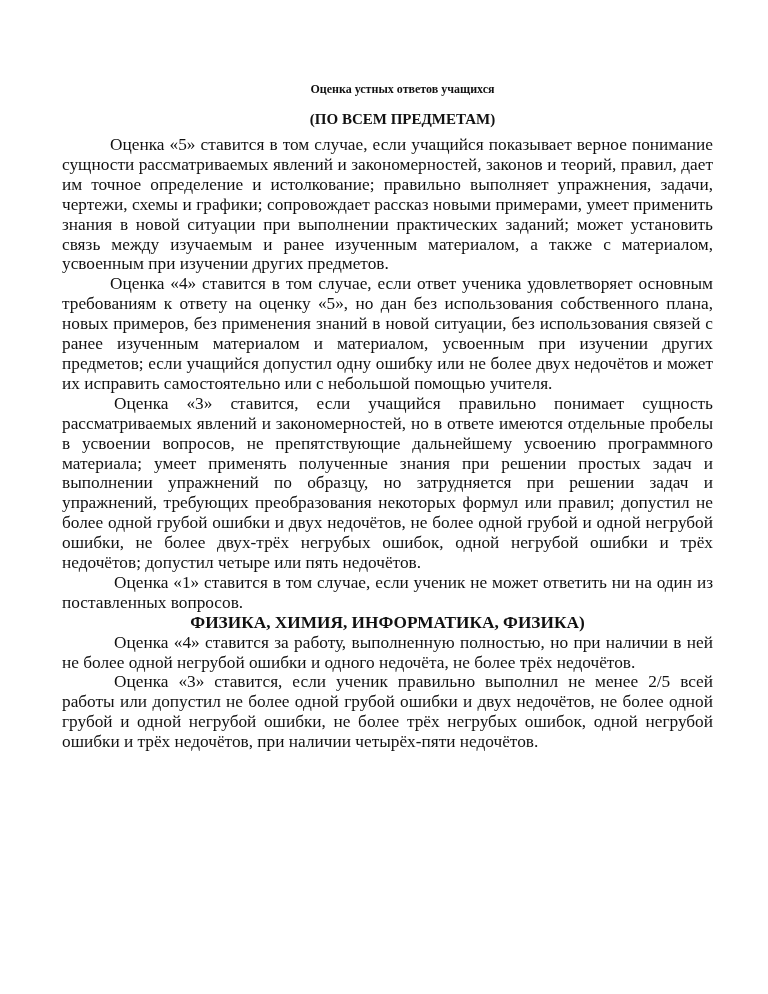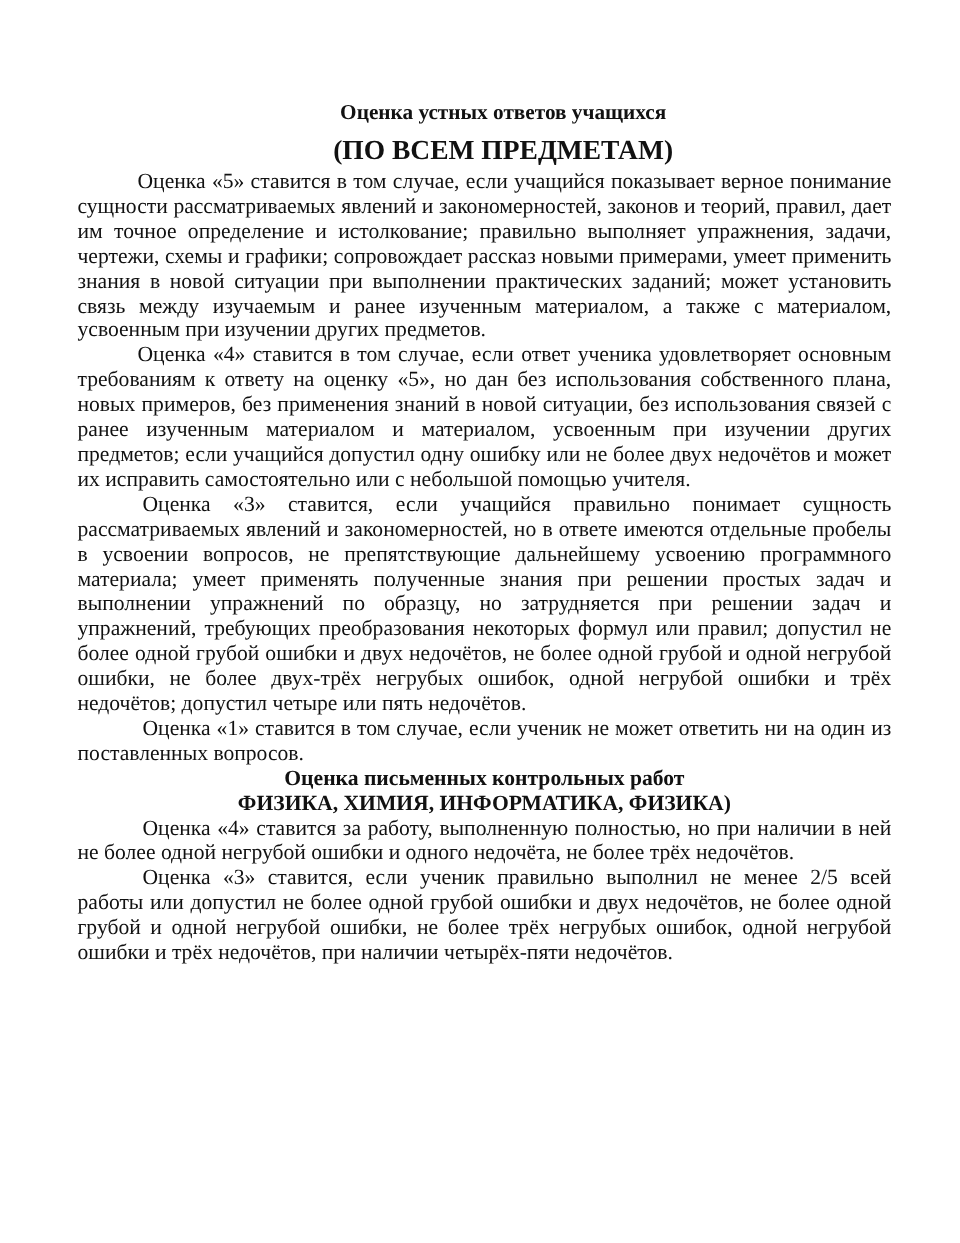--- a/index.html
+++ b/index.html
@@ -4,44 +4,43 @@
 <style>
   html, body { margin: 0; padding: 0; background: #ffffff; }
   body { width: 768px; height: 994px; overflow: hidden; position: relative; }
   .page {
     position: absolute; left: 62px; top: 0; width: 651px;
     font-family: "Liberation Serif", serif; font-size: 17.3px; line-height: 19.9px;
     color: #111;
   }
   .title1 {
     position: absolute; left: 0; width: 100%; top: 80px; text-align: center;
-    font-weight: bold; font-size: 17px; padding-left: 30px; box-sizing: border-box;
+    font-weight: bold; font-size: 12px; padding-left: 30px; box-sizing: border-box;
   }
   .title2 {
     position: absolute; left: 0; width: 100%; top: 110px; text-align: center;
-    font-weight: bold; font-size: 22px; padding-left: 30px; box-sizing: border-box;
+    font-weight: bold; font-size: 15px; padding-left: 30px; box-sizing: border-box;
   }
   .body { position: absolute; left: 0; top: 135px; width: 651px; }
   .p { margin: 0; text-align: justify; text-indent: 48px; }
   .p.ind2 { text-indent: 52px; }
   .h { margin: 0; text-align: center; font-weight: bold; }
   .h.sub { padding-left: 12px; }
 </style>
 </head>
 <body>
 
 <div class="page">
   <div class="title1">Оценка устных ответов учащихся</div>
   <div class="title2">(ПО ВСЕМ ПРЕДМЕТАМ)</div>
 
   <div class="body">
     <p class="p">Оценка «5» ставится в том случае, если учащийся показывает верное понимание сущности рассматриваемых явлений и закономерностей, законов и теорий, правил, дает им точное определение и истолкование; правильно выполняет упражнения, задачи, чертежи, схемы и графики; сопровождает рассказ новыми примерами, умеет применить знания в новой ситуации при выполнении практических заданий; может установить связь между изучаемым и ранее изученным материалом, а также с материалом, усвоенным при изучении других предметов.</p>
     <p class="p">Оценка «4» ставится в том случае, если ответ ученика удовлетворяет основным требованиям к ответу на оценку «5», но дан без использования собственного плана, новых примеров, без применения знаний в новой ситуации, без использования связей с ранее изученным материалом и материалом, усвоенным при изучении других предметов; если учащийся допустил одну ошибку или не более двух недочётов и может их исправить самостоятельно или с небольшой помощью учителя.</p>
     <p class="p ind2">Оценка «3» ставится, если учащийся правильно понимает сущность рассматриваемых явлений и закономерностей, но в ответе имеются отдельные пробелы в усвоении вопросов, не препятствующие дальнейшему усвоению программного материала; умеет применять полученные знания при решении простых задач и выполнении упражнений по образцу, но затрудняется при решении задач и упражнений, требующих преобразования некоторых формул или правил; допустил не более одной грубой ошибки и двух недочётов, не более одной грубой и одной негрубой ошибки, не более двух-трёх негрубых ошибок, одной негрубой ошибки и трёх недочётов; допустил четыре или пять недочётов.</p>
     <p class="p ind2">Оценка «1» ставится в том случае, если ученик не может ответить ни на один из поставленных вопросов.</p>
 
-    <p class="h">Оценка письменных контрольных работ</p>
     <p class="h">ФИЗИКА, ХИМИЯ, ИНФОРМАТИКА, ФИЗИКА)</p>
 
     <p class="p ind2">Оценка «4» ставится за работу, выполненную полностью, но при наличии в ней не более одной негрубой ошибки и одного недочёта, не более трёх недочётов.</p>
     <p class="p ind2">Оценка «3» ставится, если ученик правильно выполнил не менее 2/5 всей работы или допустил не более одной грубой ошибки и двух недочётов, не более одной грубой и одной негрубой ошибки, не более трёх негрубых ошибок, одной негрубой ошибки и трёх недочётов, при наличии четырёх-пяти недочётов.</p>
   </div>
 </div>
 
 </body></html>

